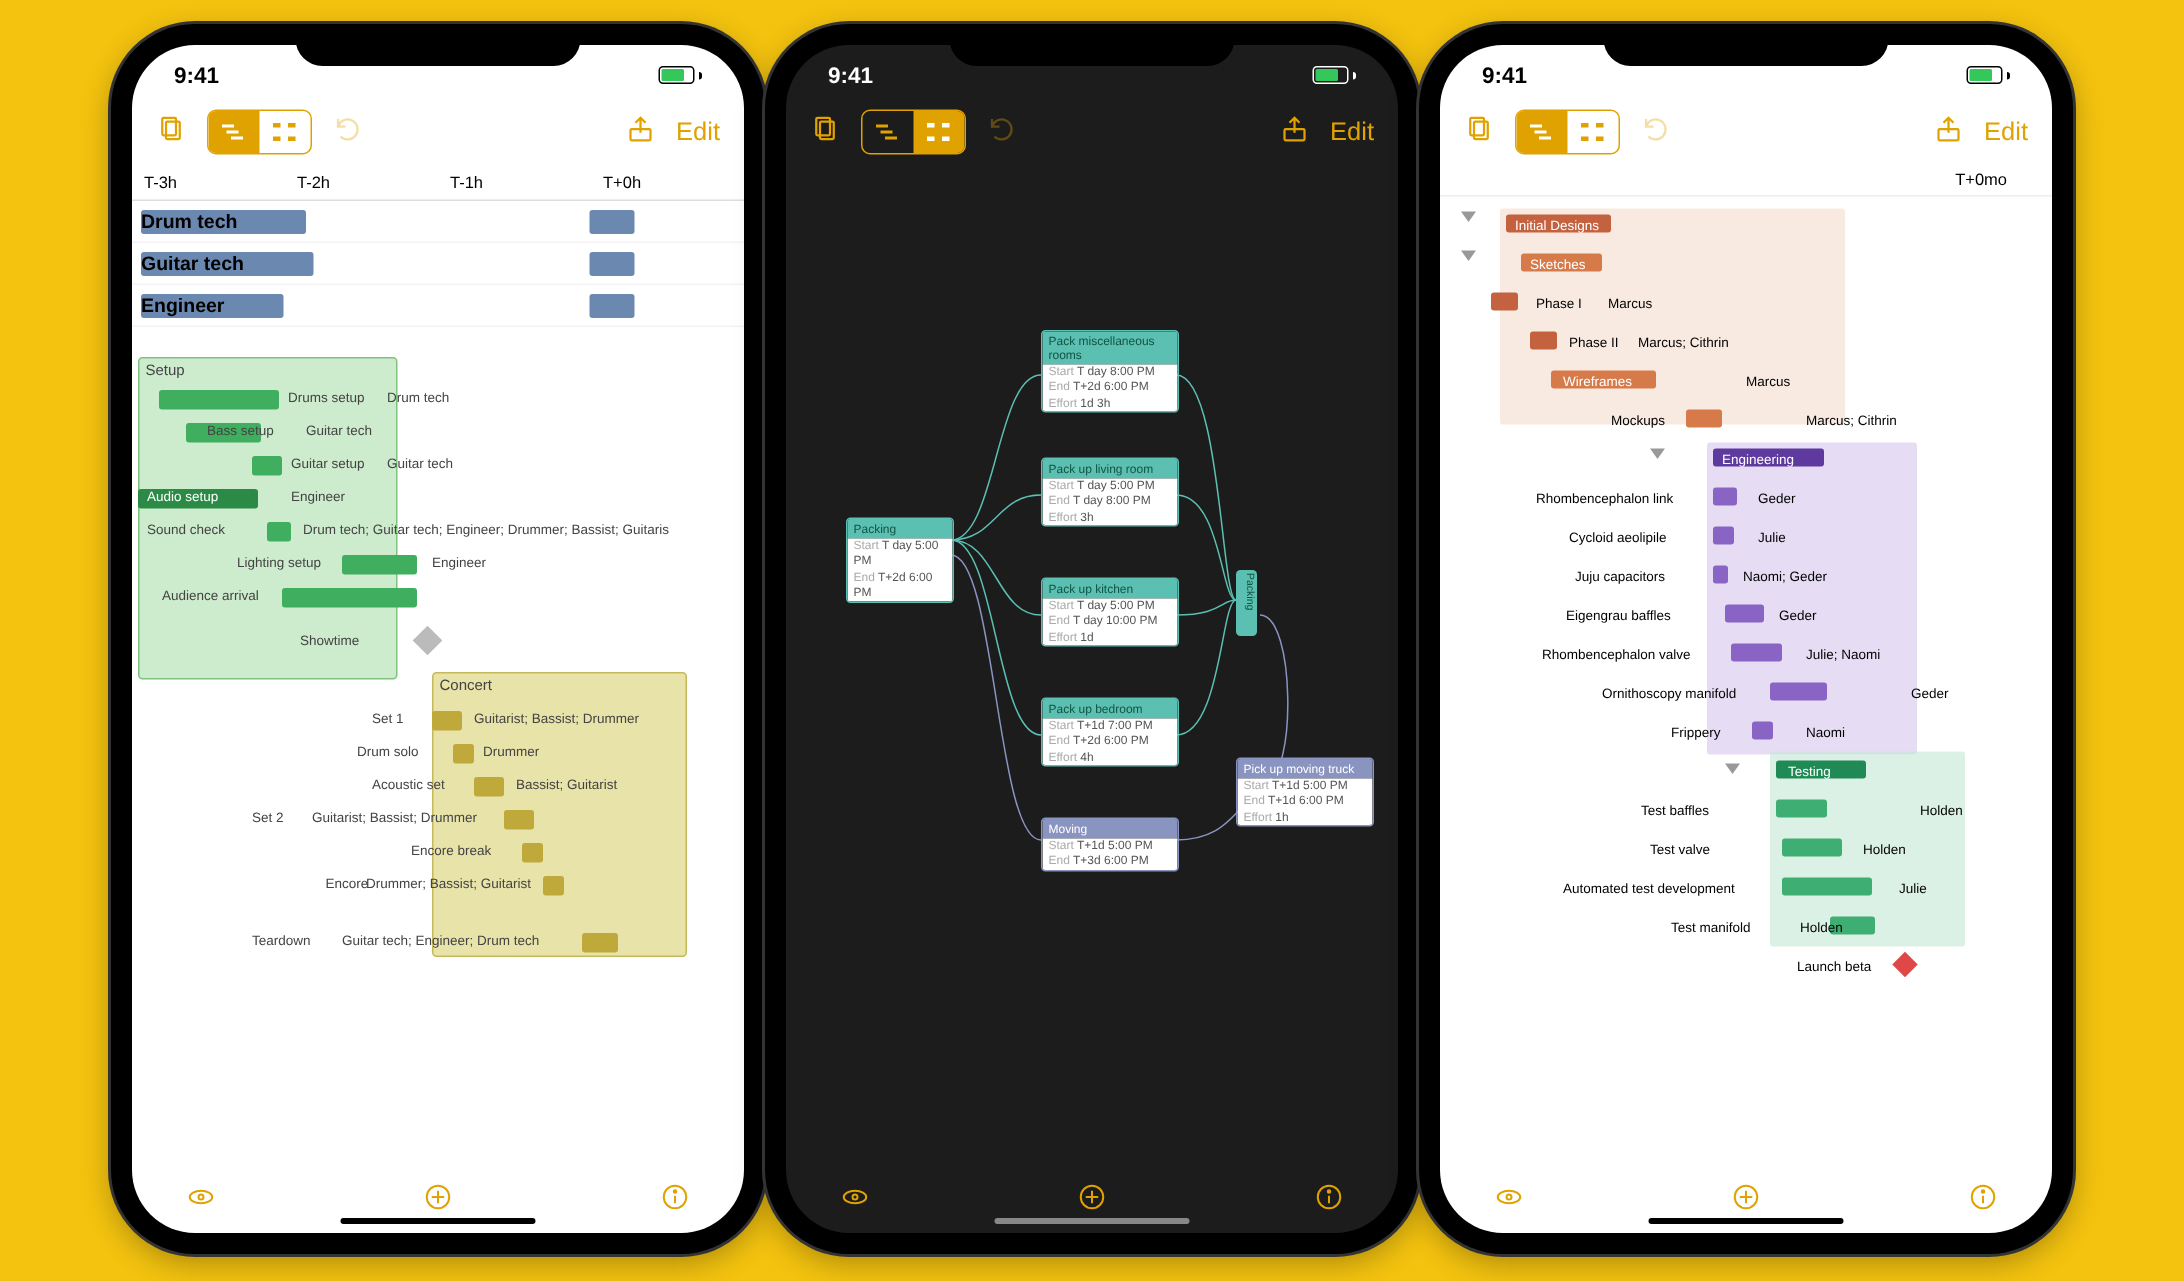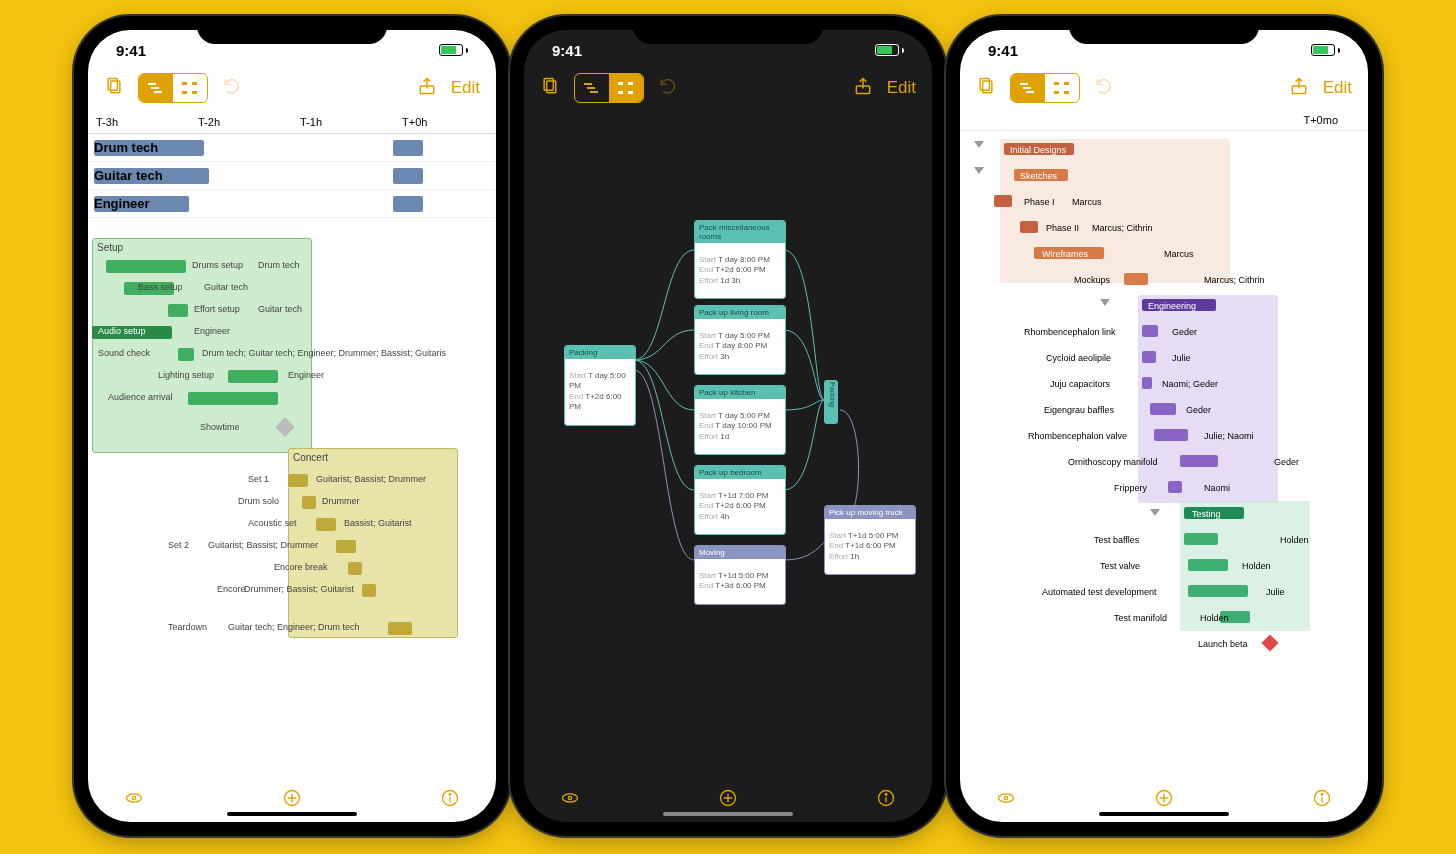--- a/index.html
+++ b/index.html
@@ -43,21 +43,21 @@
   .tbar { position:absolute; height:13px; border-radius:2px; }
   .tbar.gr { background:#3fae5e; }
   .tbar.grd { background:#2b8b46; }
   .tbar.yl { background:#bfa93a; }
   .tlabel { position:absolute; font-size:9px; white-space:nowrap; }
   .diamond { position:absolute; width:14px; height:14px; background:#bbb; transform:rotate(45deg); }
 
   
   .node { position:absolute; border-radius:3px; font-size:8px; overflow:hidden; }
   .node .hd { padding:2px 4px; font-size:8px; font-weight:500; }
-  .node .bd { background:#fff; color:#555; padding:12px 4px; line-height:1.3; }
+  .node .bd { background:#fff; color:#555; padding:0 4px; line-height:1.3; }
   .node.teal .hd { background:#5bbfb2; color:#154; }
   .node.teal { border:1px solid #5bbfb2; }
   .node.slate .hd { background:#8a94c0; color:#fff; }
   .node.slate { border:1px solid #8a94c0; }
   .node.tealS { background:#5bbfb2; }
   .edge { stroke:#5bbfb2; stroke-width:1; fill:none; }
   .edge.sl { stroke:#8a94c0; }
 
   
   .p3hdr { font-size:11px; text-align:right; padding:4px 30px; border-bottom:1px solid #eee; }
@@ -141,29 +141,29 @@
         <span class="bluebar" style="left:6px;width:115px"></span>
             <span class="bluebar" style="left:305px;width:30px"></span>
       </div>
       <div class="rsrc-row">
         <span class="lbl">Engineer</span>
         <span class="bluebar" style="left:6px;width:95px"></span>
             <span class="bluebar" style="left:305px;width:30px"></span>
       </div>
 
       <div class="p1-tasks" style="height:520px">
-        <div class="grp green" style="left:4px;top:0;width:220px;height:215px"><span>Setup</span></div>
+        <div class="grp green" style="left:4px;top:0;width:173px;height:215px"><span>Setup</span></div>
         <div class="tbar gr" style="left:18px;top:22px;width:80px"></div>
             <span class="tlabel" style="left:104px;top:22px">Drums setup</span>
             <span class="tlabel" style="left:170px;top:22px">Drum tech</span>
         <div class="tbar gr" style="left:36px;top:44px;width:50px"></div>
             <span class="tlabel" style="left:50px;top:44px">Bass setup</span>
             <span class="tlabel" style="left:116px;top:44px">Guitar tech</span>
         <div class="tbar gr" style="left:80px;top:66px;width:20px"></div>
-            <span class="tlabel" style="left:106px;top:66px">Effort setup</span>
+            <span class="tlabel" style="left:106px;top:66px">Guitar setup</span>
             <span class="tlabel" style="left:170px;top:66px">Guitar tech</span>
         <div class="tbar grd" style="left:4px;top:88px;width:80px"></div>
             <span class="tlabel" style="left:10px;top:88px;color:#fff">Audio setup</span>
             <span class="tlabel" style="left:106px;top:88px">Engineer</span>
         <span class="tlabel" style="left:10px;top:110px">Sound check</span>
             <div class="tbar gr" style="left:90px;top:110px;width:16px"></div>
             <span class="tlabel" style="left:114px;top:110px">Drum tech; Guitar tech; Engineer; Drummer; Bassist; Guitaris</span>
         <span class="tlabel" style="left:70px;top:132px">Lighting setup</span>
             <div class="tbar gr" style="left:140px;top:132px;width:50px"></div>
             <span class="tlabel" style="left:200px;top:132px">Engineer</span>

